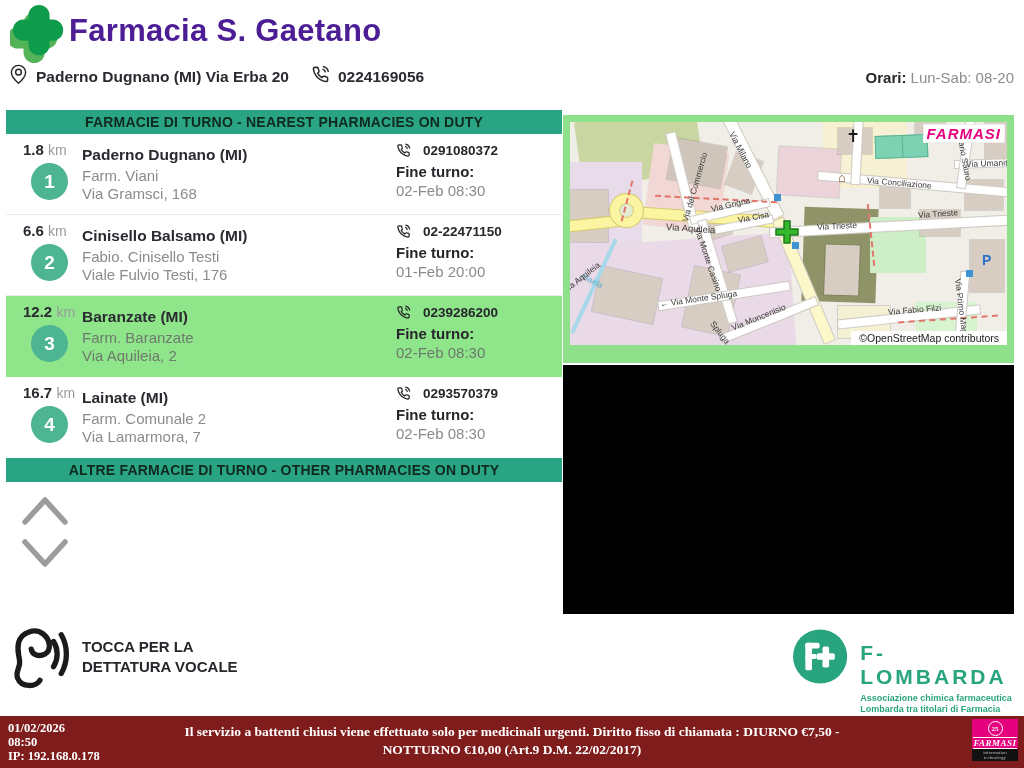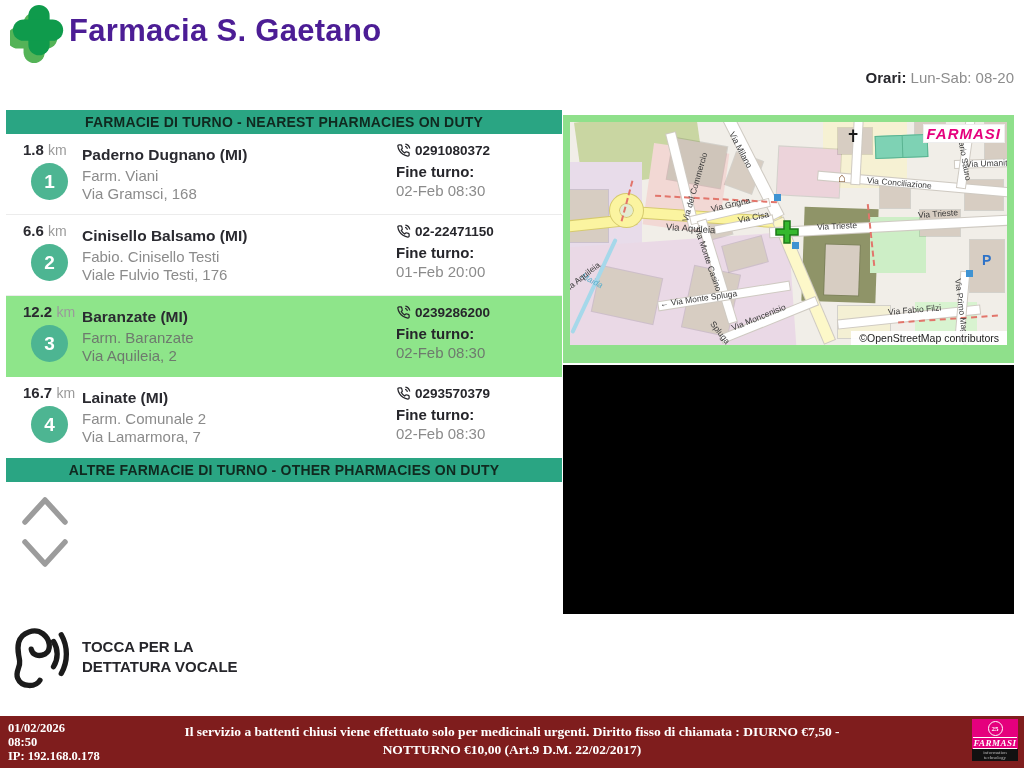--- a/index.html
+++ b/index.html
@@ -21,21 +21,21 @@
   .row { position:relative; height:81px; background:#fff; border-bottom:1px solid #ececec; cursor:pointer; }
   .row.hl { background:#8ee58a; border-bottom-color:#8ee58a; }
   .row:nth-of-type(5) { border-bottom:none; }
   .dist { position:absolute; left:17px; top:7px; font-size:15px; font-weight:700; color:#2a2a30; }
   .dist .u { font-weight:400; color:#9a9a9a; font-size:14px; }
   .badge { position:absolute; left:25px; top:29px; width:37px; height:37px; border-radius:50%; background:#4db592;
            color:#fff; font-size:19px; font-weight:700; display:flex; align-items:center; justify-content:center; }
   .city { position:absolute; left:76px; top:12px; font-size:15.5px; font-weight:700; color:#2a2a30; }
   .sub1 { position:absolute; left:76px; top:33px; font-size:15px; color:#8b8b8b; }
   .sub2 { position:absolute; left:76px; top:51px; font-size:15px; color:#8b8b8b; }
-  .ph   { position:absolute; left:390px; top:9px; display:flex; align-items:flex-start; gap:4px; font-size:13.5px; font-weight:700; color:#26262b; }
+  .ph   { position:absolute; left:390px; top:9px; display:flex; align-items:flex-start; gap:12px; font-size:13.5px; font-weight:700; color:#26262b; }
   .ft   { position:absolute; left:390px; top:29px; font-size:15px; font-weight:700; color:#26262b; }
   .fv   { position:absolute; left:390px; top:48px; font-size:15px; color:#8b8b8b; }
   .row.hl .sub1, .row.hl .sub2, .row.hl .fv { color:#6e7a6e; }
   .chevrons { margin:14px 0 0 16px; }
   .chevrons svg { display:block; margin-bottom:12px; cursor:pointer; }
 
   
   .map-wrap { position:absolute; left:563px; top:115px; width:451px; height:248px; background:#8fe08b; padding:7px 7px 18px 7px; }
   .map { position:relative; width:437px; height:223px; background:#f1eee8; overflow:hidden; }
   .map div { position:absolute; }
@@ -162,20 +162,37 @@
           <rect x="2" y="17" width="52" height="22" rx="11"></rect>
       </g>
       <g fill="#0f9b4c">
         <rect x="19" y="0" width="22" height="52" rx="11"></rect>
           <rect x="3" y="15" width="52" height="22" rx="11"></rect>
       </g>
     </svg>
   </div>
   <div class="title">Farmacia S. Gaetano</div>
 
+  <div class="addr">
+    <span>
+      <svg width="19" height="21" viewBox="0 0 24 26" fill="none" stroke="#26262b" stroke-width="1.8">
+        <path d="M12 1.5 C6.8 1.5 3 5.4 3 10.2 C3 16 9 21.5 12 24 C15 21.5 21 16 21 10.2 C21 5.4 17.2 1.5 12 1.5 Z"></path>
+        <circle cx="12" cy="10" r="3.6"></circle>
+      </svg>
+    </span>
+    <span>Paderno Dugnano (MI) Via Erba 20</span>
+    <span class="phone-ic">
+      <svg width="19" height="19" viewBox="0 0 24 24" fill="none" stroke="#26262b" stroke-width="1.9">
+        <path d="M21 16.5v2.6a1.8 1.8 0 0 1-2 1.8 18 18 0 0 1-7.8-2.8 17.7 17.7 0 0 1-5.4-5.4A18 18 0 0 1 3 4.9 1.8 1.8 0 0 1 4.8 3h2.7a1.8 1.8 0 0 1 1.8 1.5c.1 1 .4 2 .7 2.9a1.8 1.8 0 0 1-.4 1.9L8.4 10.5a14.4 14.4 0 0 0 5.4 5.4l1.2-1.2a1.8 1.8 0 0 1 1.9-.4c.9.3 1.9.6 2.9.7a1.8 1.8 0 0 1 1.2 1.5z"></path>
+        <path d="M14.5 5.5 a4.8 4.8 0 0 1 3.8 3.8"></path>
+        <path d="M15 1.8 a8.6 8.6 0 0 1 7 7"></path>
+      </svg>
+    </span>
+    <span>0224169056</span>
+  </div>
   <div class="orari">
     <b>Orari:</b>
     <span>Lun-Sab: 08-20</span>
   </div>
 
   <div class="list">
     <div class="greenbar">FARMACIE DI TURNO - NEAREST PHARMACIES ON DUTY</div>
 
     <div class="row">
       <div class="dist"><span>1.8</span> <span class="u">km</span></div>
@@ -355,20 +372,39 @@
         <path d="M47 18 C52 26 52 36 47 44"></path>
         <path d="M55 11 C62 23 62 39 55 51"></path>
       </g>
     </svg>
     <div class="voice-txt">
       <div>TOCCA PER LA</div>
       <div>DETTATURA VOCALE</div>
     </div>
   </div>
 
+  <div class="flom">
+    <svg width="57" height="57" viewBox="0 0 57 57">
+      <circle cx="28.5" cy="28.5" r="28.5" fill="#28a57e"></circle>
+      <g fill="#fff">
+        <rect x="13" y="14" width="7" height="29" rx="2"></rect>
+        <rect x="13" y="14" width="15" height="6" rx="2"></rect>
+        <rect x="13" y="26" width="12" height="5" rx="2"></rect>
+        <rect x="31" y="18" width="7" height="22" rx="2"></rect>
+        <rect x="25" y="25" width="19" height="7" rx="2"></rect>
+      </g>
+    </svg>
+    <div>
+      <div class="flom-name">F-LOMBARDA</div>
+      <div class="flom-sub">
+        <div>Associazione chimica farmaceutica</div>
+        <div>Lombarda tra titolari di Farmacia</div>
+      </div>
+    </div>
+  </div>
 
   <div class="footer">
     <div class="f-left">
       <div>01/02/2026</div>
       <div>08:50</div>
       <div>IP: 192.168.0.178</div>
     </div>
     <div class="f-center">Il servizio a battenti chiusi viene effettuato solo per medicinali urgenti. Diritto fisso di chiamata : DIURNO €7,50 - NOTTURNO €10,00 (Art.9 D.M. 22/02/2017)</div>
     <div class="fm-box">
       <div class="fm-badge">25</div>

